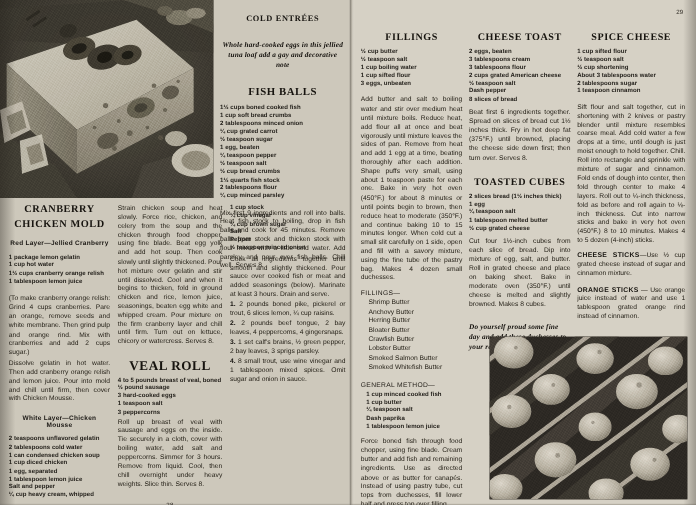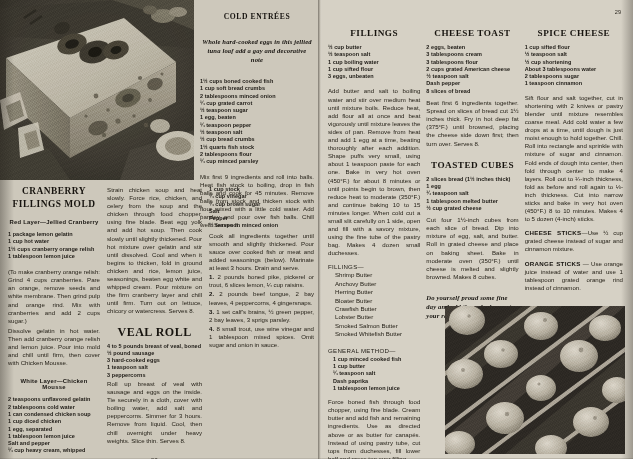--- a/index.html
+++ b/index.html
@@ -319,20 +319,21 @@
         <rect x="0" y="0" width="194" height="180" fill="#4c4740" opacity=".08"></rect>
       </svg>
       <div class="photo-grain"></div>
     </div>
 
     <div class="lp-top-right">
       <div class="hdr-section" style="font-size:7.6px;margin:8px 0 16px 0;">COLD ENTRÉES</div>
 
       <div class="caption-italic" style="margin:0 2px 14px 2px;">Whole hard-cooked eggs in this jellied tuna loaf add a gay and decorative note</div>
 
+      <div class="recipe-title" style="font-size:9.8px;margin-bottom:6px;">FISH BALLS</div>
 
       <ul class="ing">
         <li>1½ cups boned cooked fish</li>
         <li>1 cup soft bread crumbs</li>
         <li>2 tablespoons minced onion</li>
         <li>¼ cup grated carrot</li>
         <li>½ teaspoon sugar</li>
         <li>1 egg, beaten</li>
         <li>¼ teaspoon pepper</li>
         <li>½ teaspoon salt</li>
@@ -342,21 +343,21 @@
         <li>¼ cup minced parsley</li>
       </ul>
 
       <p class="body-txt" style="margin-top:7px;">Mix first 9 ingredients and roll into balls. Heat fish stock to boiling, drop in fish balls and cook for 45 minutes. Remove balls from stock and thicken stock with flour mixed with a little cold water. Add parsley and pour over fish balls. Chill well. Serves 8.</p>
     </div>
 
     <div class="lp-cols">
 
       <div class="col lp-col1">
         <div class="recipe-title" style="margin-top:4px;">CRANBERRY</div>
-        <div class="recipe-title" style="margin-top:-2px;">FILLINGS MOLD</div>
+        <div class="recipe-title" style="margin-top:-2px;">CHICKEN MOLD</div>
 
         <div class="sub-title" style="margin-top:9px;">Red Layer—Jellied Cranberry</div>
 
         <ul class="ing" style="margin-top:6px;">
           <li>1 package lemon gelatin</li>
           <li>1 cup hot water</li>
           <li>1½ cups cranberry orange relish</li>
           <li>1 tablespoon lemon juice</li>
         </ul>
 

